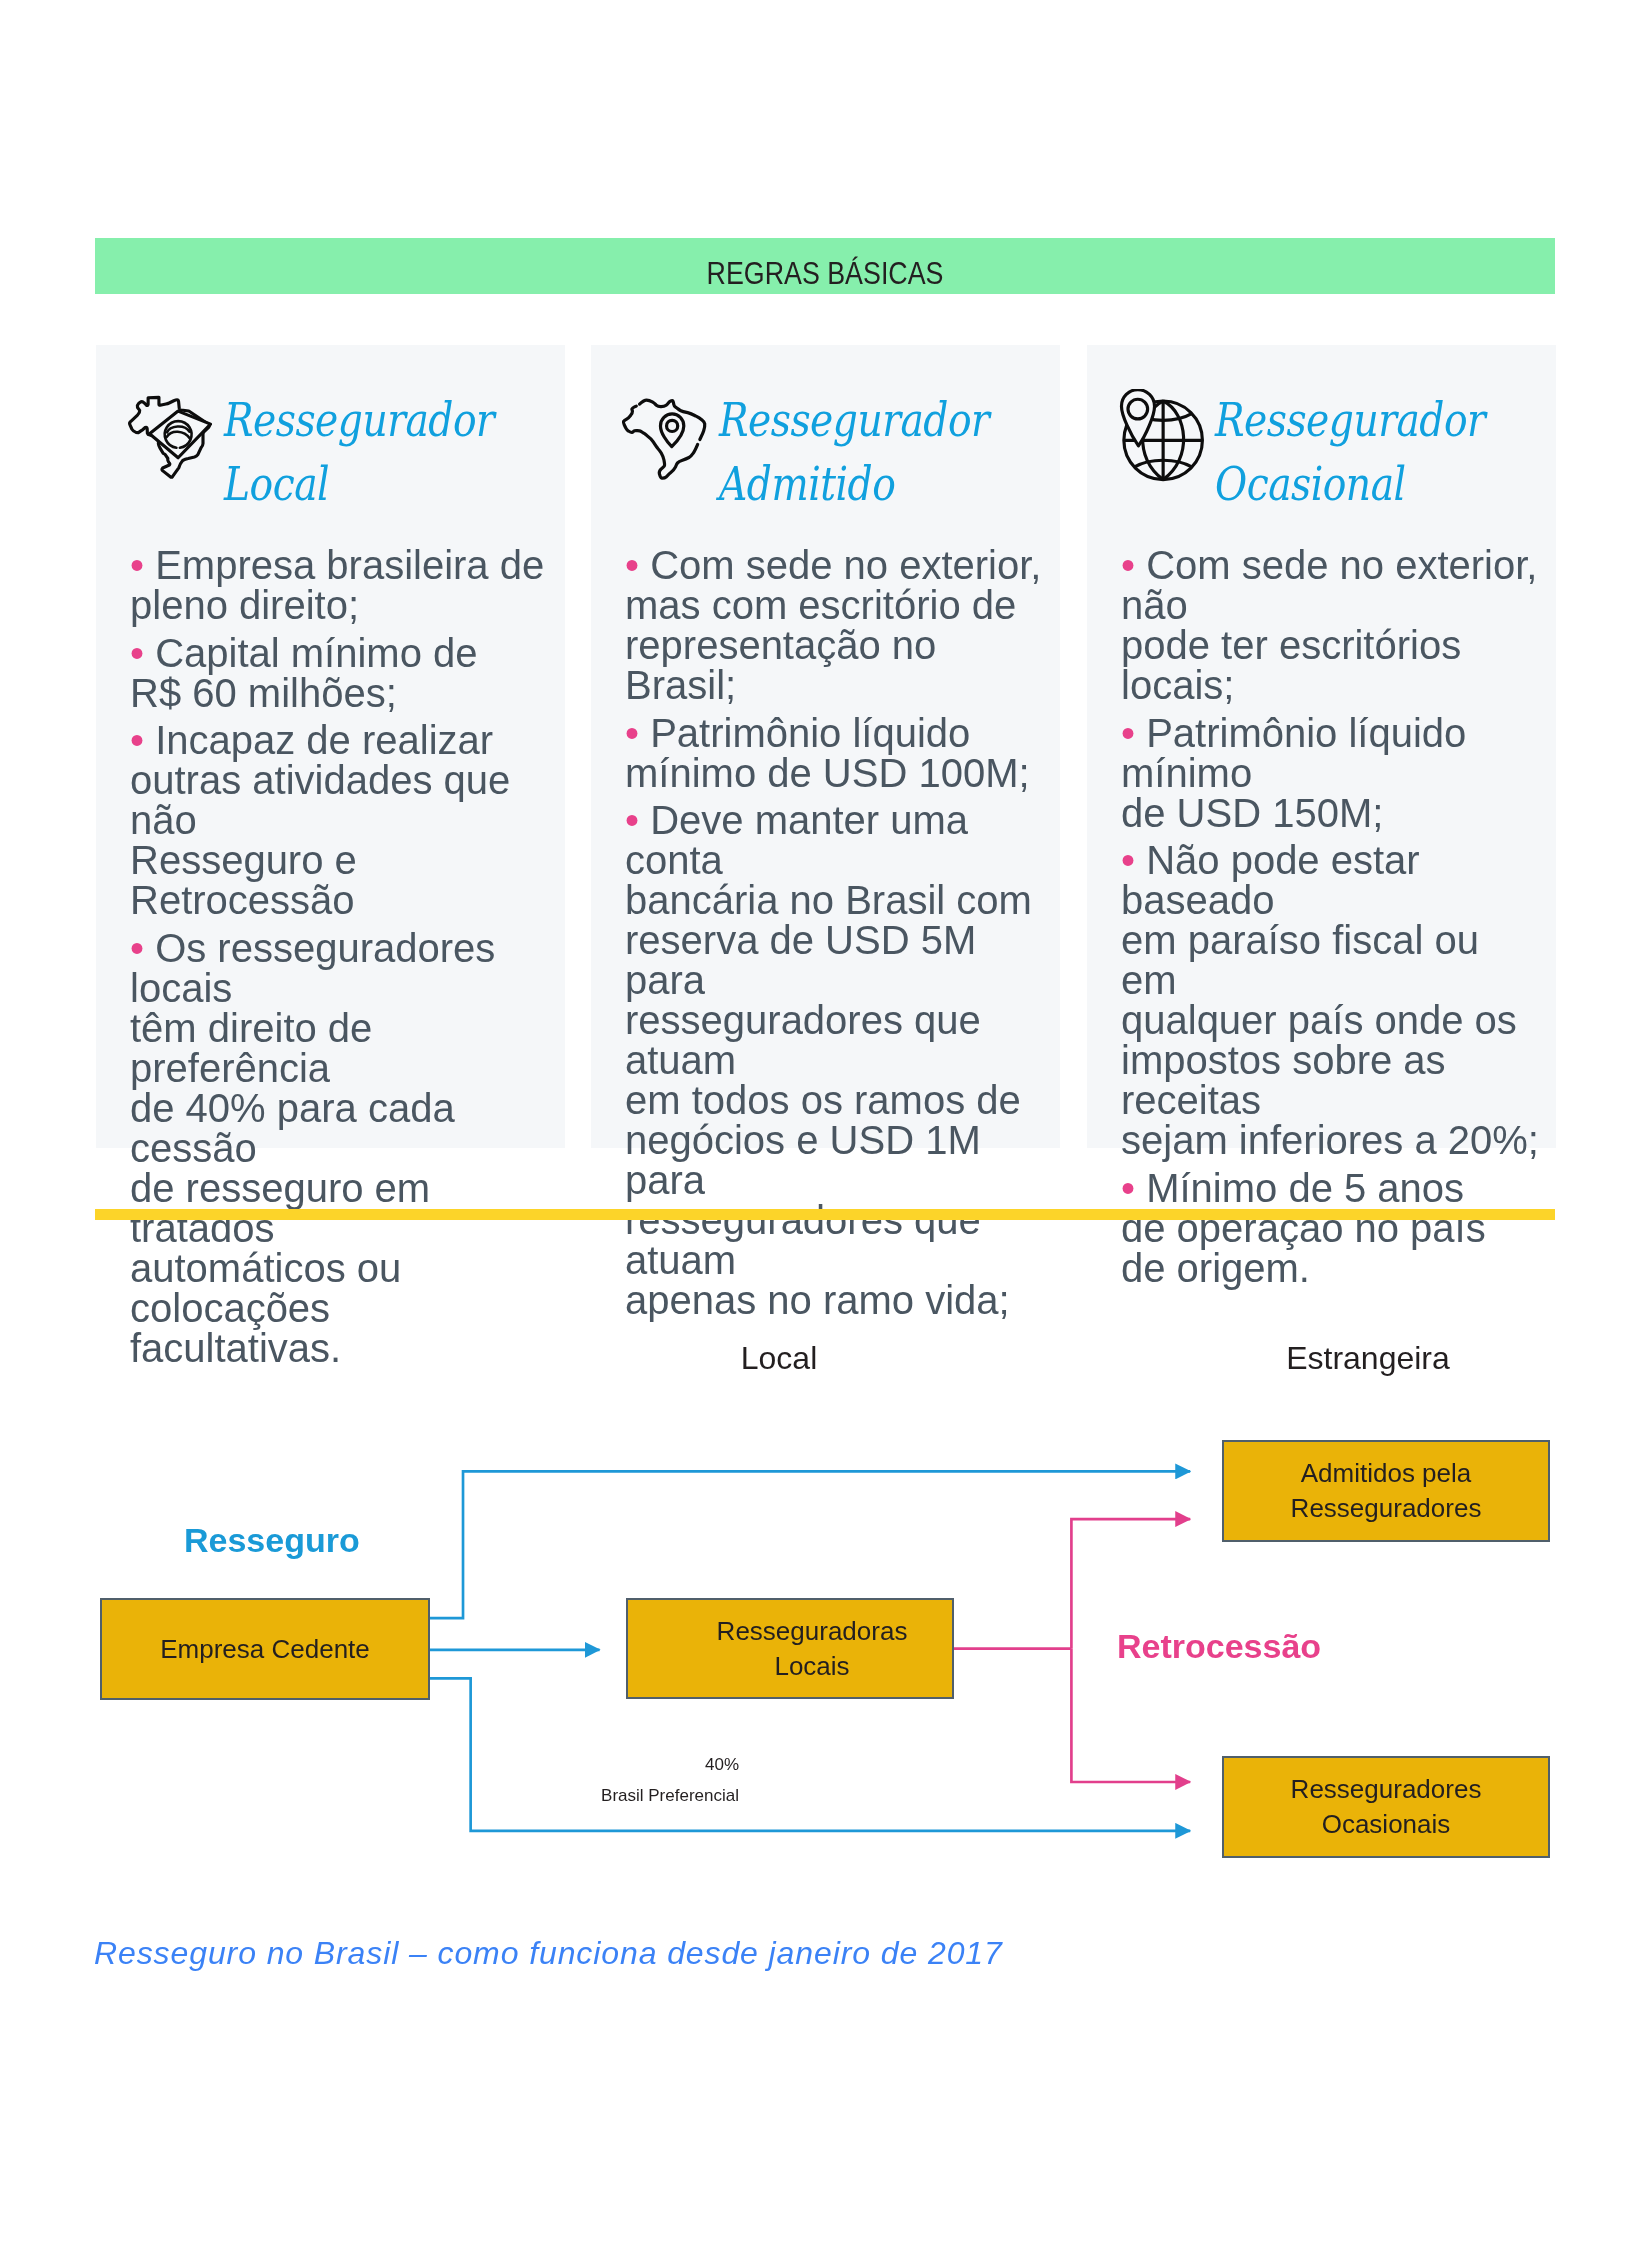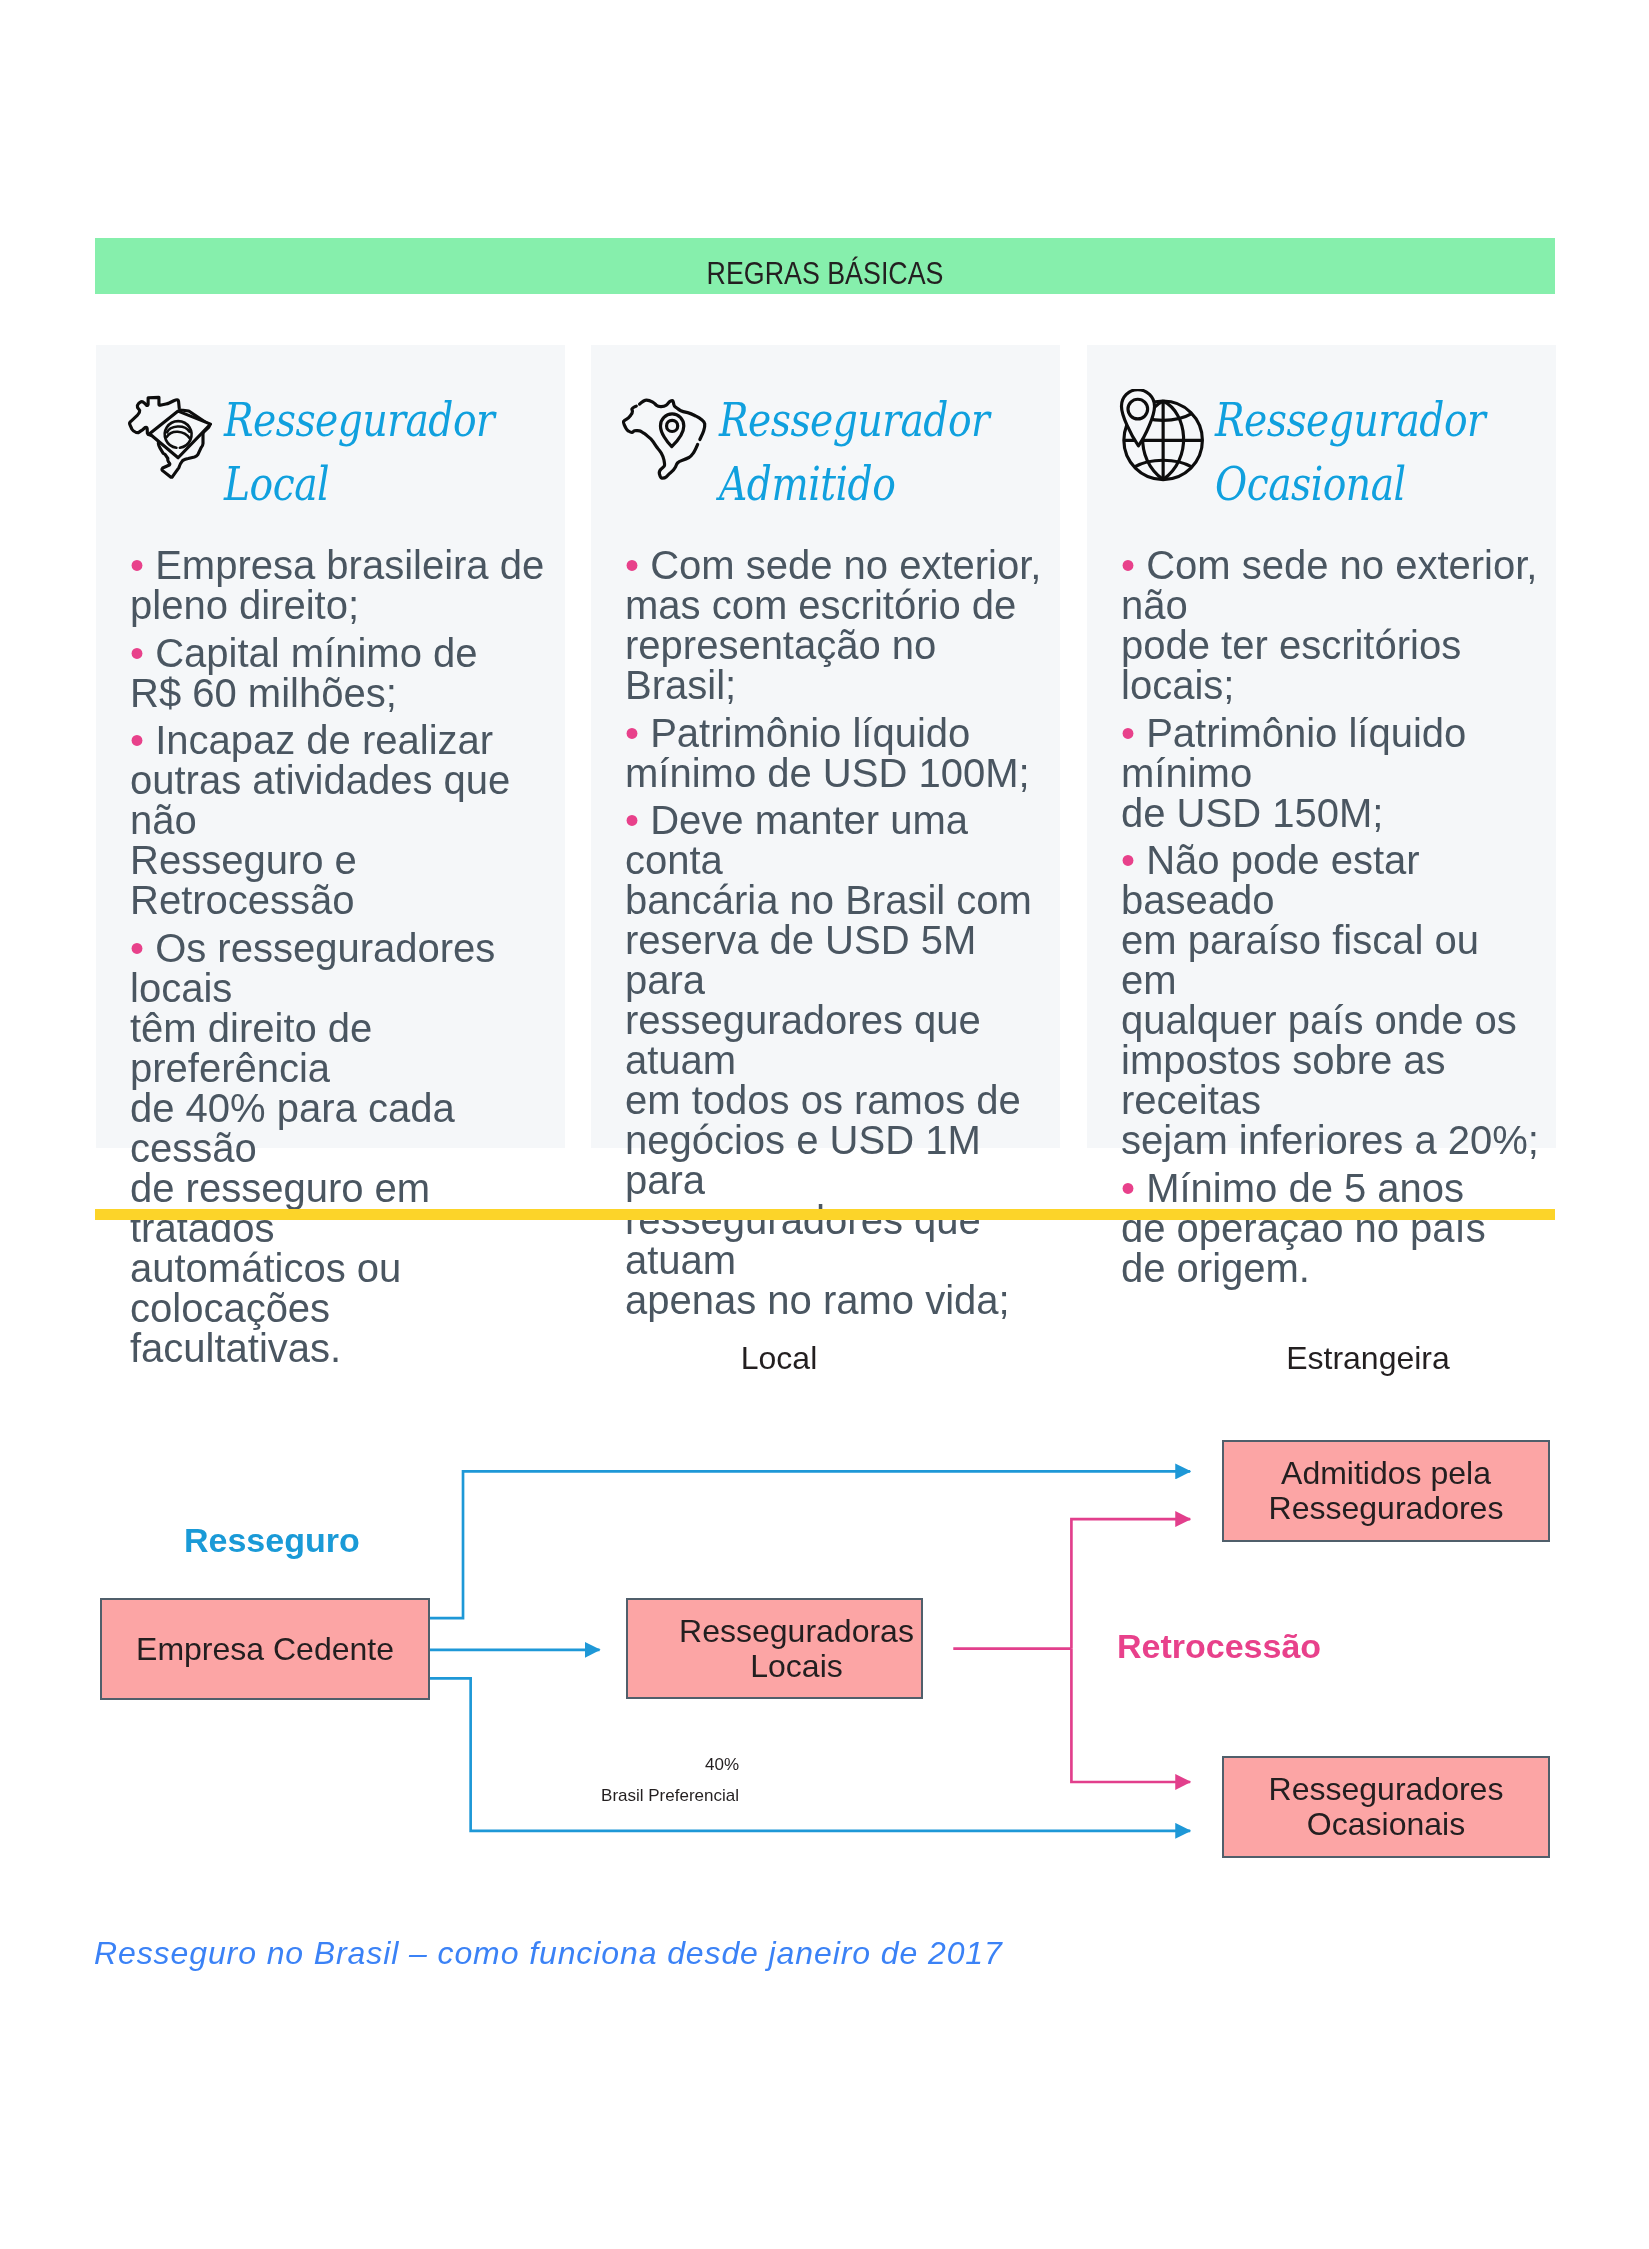--- a/index.html
+++ b/index.html
@@ -34,22 +34,22 @@
   .bullets p{margin:0 0 7.6px 0;}
   .bullets .b{color:#E8418B;}
 
   
   .rule{position:absolute;left:95px;top:1209px;width:1460px;height:10.8px;background:#FCD429;}
 
   
   .diagram{position:absolute;left:0;top:0;width:1650px;height:2250px;}
   .diagram svg{position:absolute;left:0;top:0;}
   .dlabel{position:absolute;color:#231f20;font-size:32px;line-height:32px;text-align:center;white-space:nowrap;}
-  .dbox{position:absolute;box-sizing:border-box;border:2.5px solid #505F6B;background:#fca5a5;color:#231f20;
-        font-size:32px;line-height:35px;text-align:center;display:flex;align-items:center;justify-content:center;}
+  .dbox{position:absolute;box-sizing:border-box;border:2.5px solid #505F6B;background:#eab308;color:#231f20;
+        font-size:26px;line-height:35px;text-align:center;display:flex;align-items:center;justify-content:center;}
   .tag{position:absolute;font-weight:bold;font-size:34px;white-space:nowrap;line-height:30.5px;}
   .tag-blue{color:#1A9AD7;}
   .tag-pink{color:#E8418B;}
   .small{position:absolute;text-align:right;font-size:17px;color:#231f20;line-height:30.5px;width:254px;}
   .caption{position:absolute;left:94px;top:1937px;font-style:italic;color:#3b82f6;font-size:32px;
            line-height:32px;letter-spacing:0.9px;white-space:nowrap;}
 </style>
 </head>
 <body>
 
@@ -161,21 +161,21 @@
           <path d="M1687 2596 V2392 H1874" marker-end="url(#ahP)"></path>
           <path d="M1687 2596 V2806 H1874" marker-end="url(#ahP)"></path>
         </g>
       </svg>
 
     <div class="dlabel" style="left:652px;top:1342px;width:254px;">Local</div>
     <div class="dlabel" style="left:1241px;top:1342px;width:254px;">Estrangeira</div>
 
     <div class="dbox" style="left:100px;top:1598px;width:330px;height:102px;">Empresa Cedente</div>
 
-    <div class="dbox" style="left:626px;top:1598px;width:297px;height:101px;padding-left:44px;">
+    <div class="dbox" style="left:626px;top:1598px;width:328px;height:101px;padding-left:44px;">
       <div><span>Resseguradoras</span><br>
            <span>Locais</span></div>
     </div>
 
     <div class="dbox" style="left:1222px;top:1440px;width:328px;height:102px;">
       <div><span>Admitidos pela</span><br>
            <span>Resseguradores</span></div>
     </div>
 
     <div class="dbox" style="left:1222px;top:1756px;width:328px;height:102px;">

